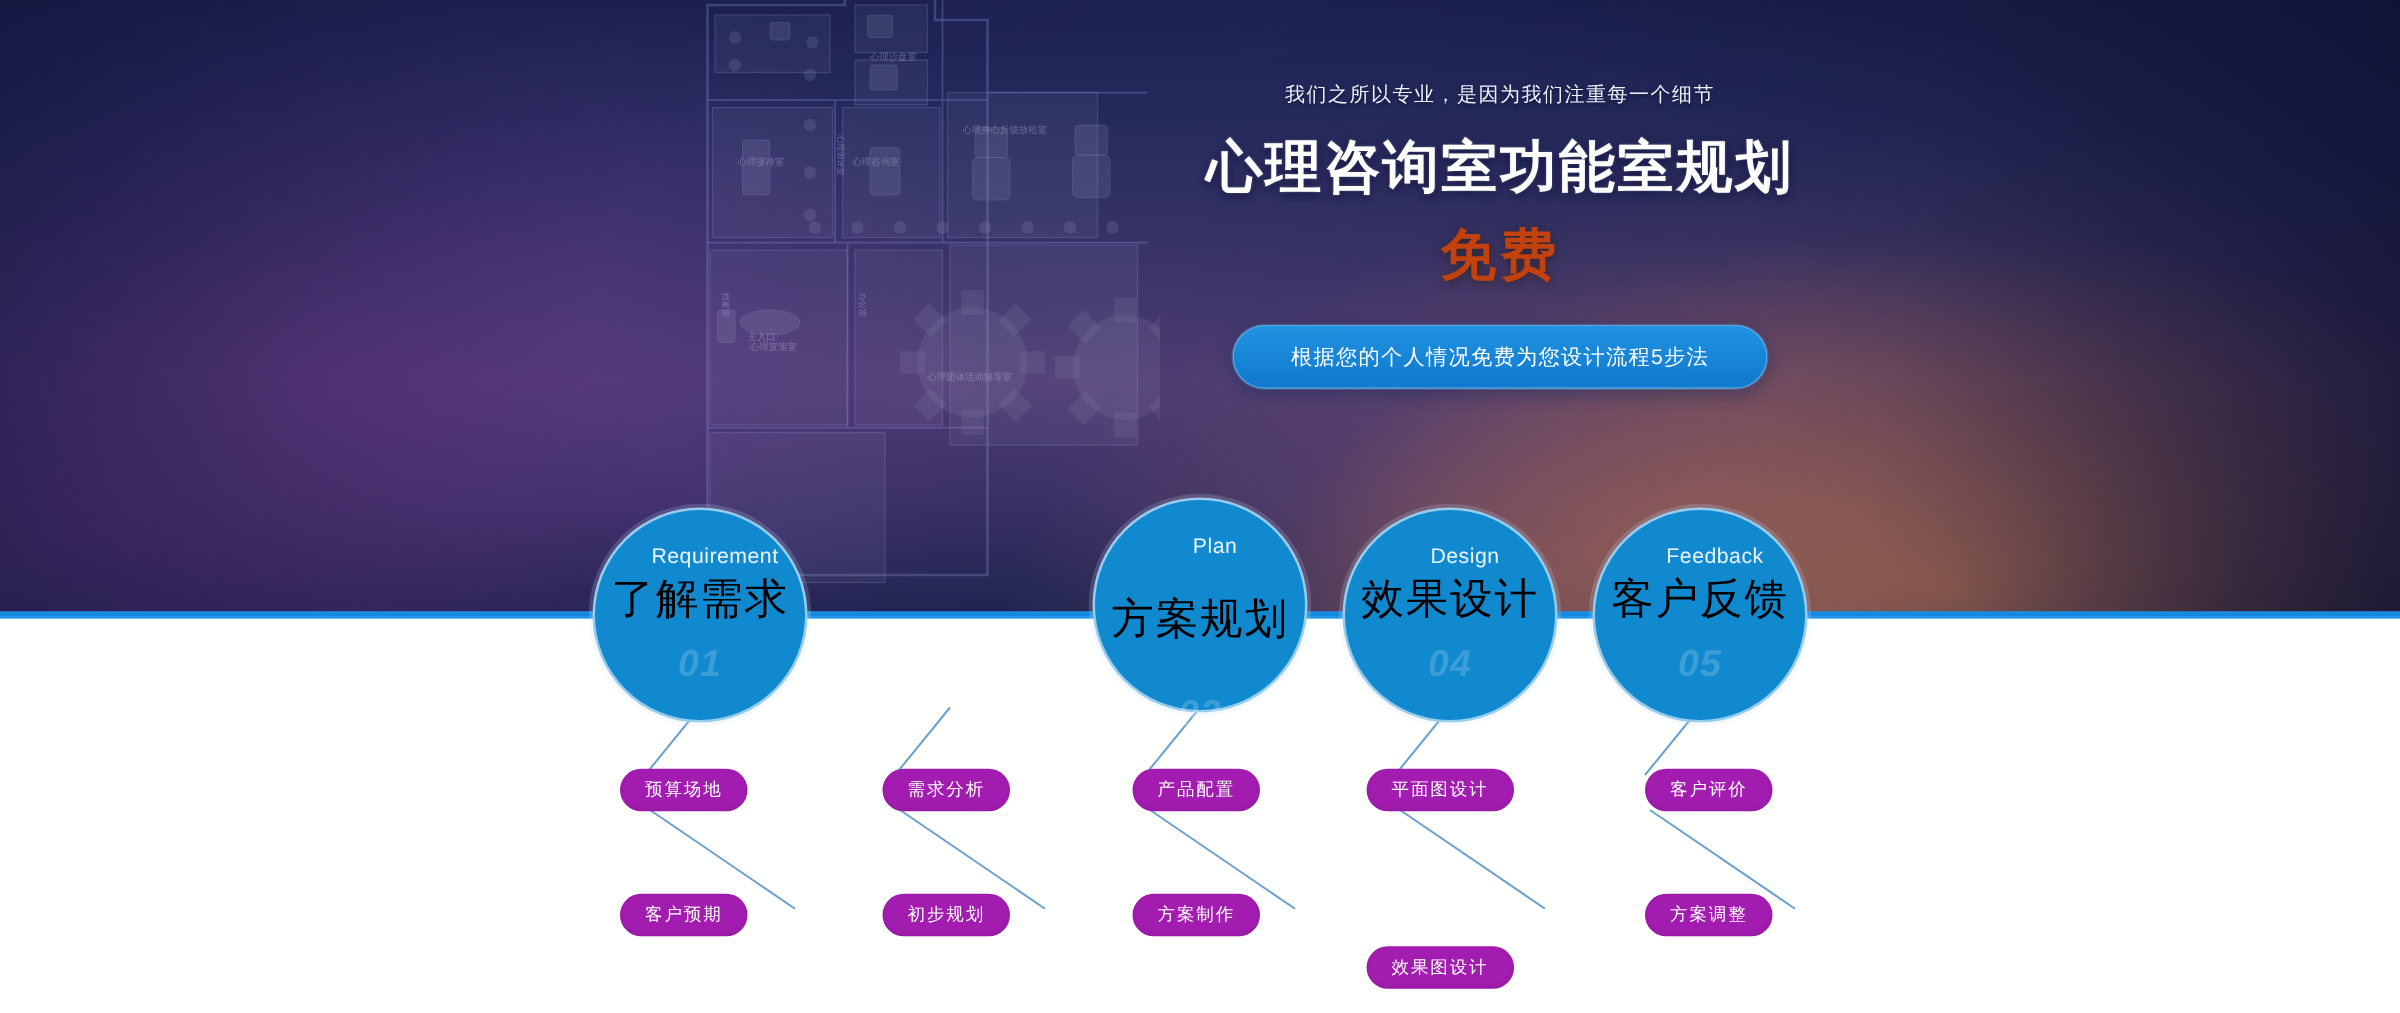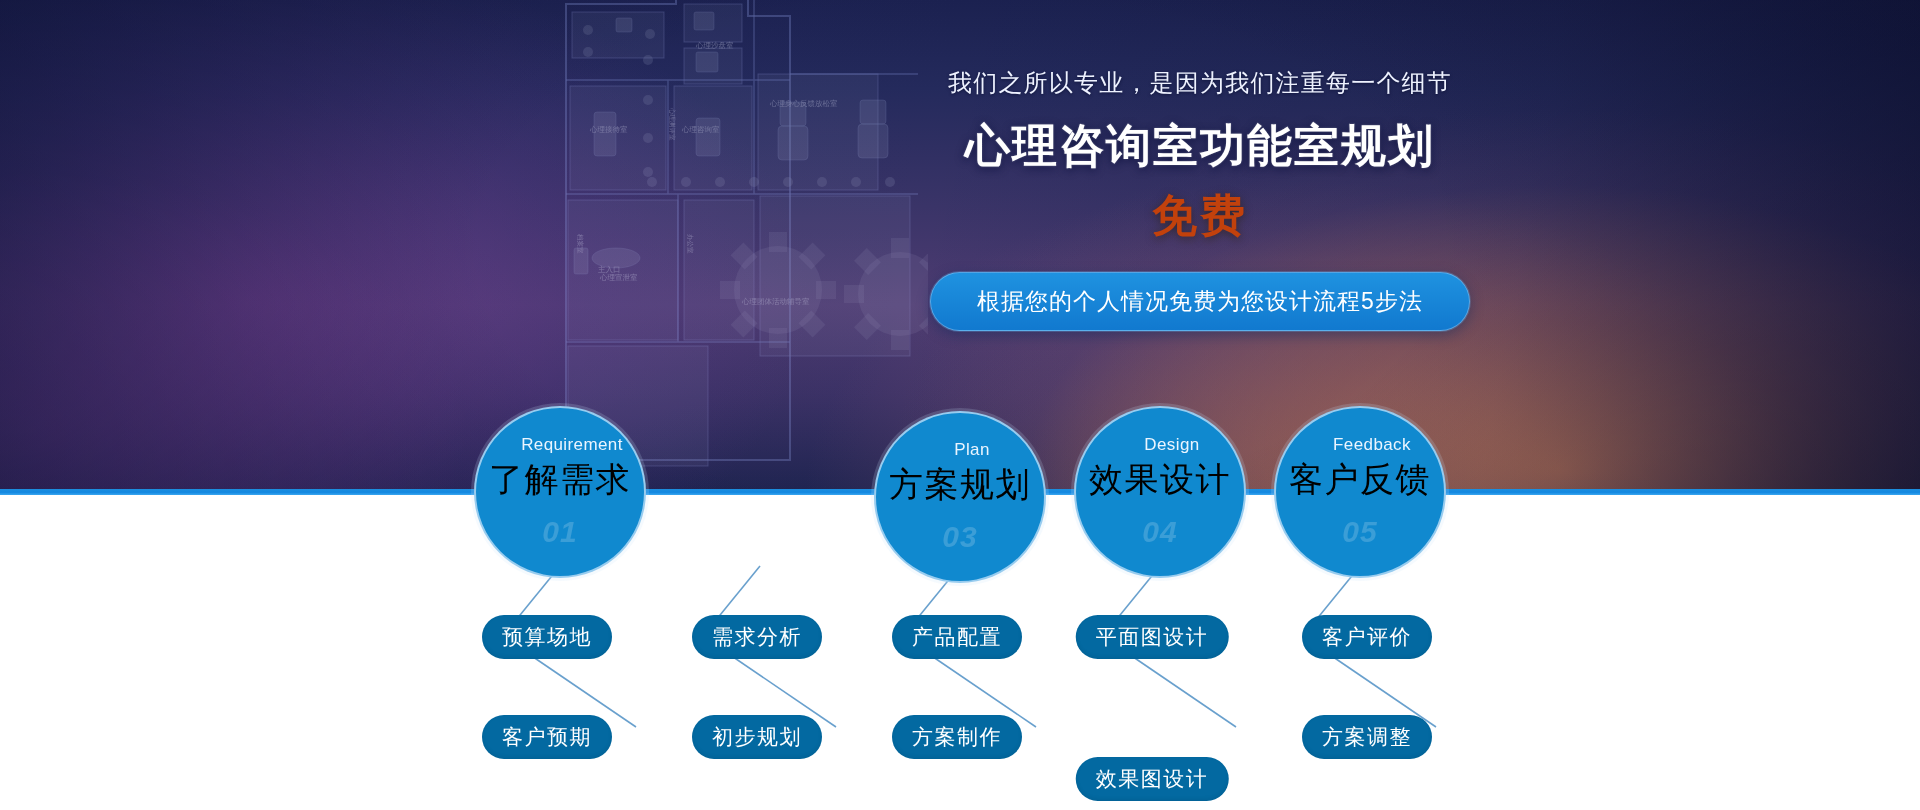--- a/index.html
+++ b/index.html
@@ -38,36 +38,36 @@
   .plan-label.v { font-size:6.5px; }
   .plan-line { stroke:rgba(150,165,235,0.55); fill:none; }
   .plan-fill { fill:rgba(205,212,250,0.12); stroke:rgba(165,178,240,0.40); stroke-width:1; }
   .plan-obj { fill:rgba(220,228,255,0.20); stroke:rgba(190,200,250,0.30); stroke-width:0.8; }
   .gear { fill:rgba(225,230,255,0.15); }
   .chairdot { fill:rgba(225,232,255,0.22); }
 
   
   .title-block { position:absolute; left:880px; top:66px; width:640px; text-align:center; }
   .kicker {
-    font-size:24px; color:#eef2ff; letter-spacing:1.2px; line-height:1.4;
+    font-size:16px; color:#eef2ff; letter-spacing:1.2px; line-height:1.4;
     text-shadow:0 1px 3px rgba(10,15,50,0.75);
   }
   .headline {
     margin-top:16px; font-size:45px; font-weight:bold; color:#ffffff; letter-spacing:2px;
     text-shadow:0 2px 8px rgba(10,15,60,0.85), 0 0 2px rgba(255,255,255,0.4);
   }
   .free {
     margin-top:10px; font-size:45px; font-weight:bold; color:#c2410c; letter-spacing:3px;
     text-shadow:0 2px 8px rgba(40,30,10,0.6);
   }
   .cta-wrap { margin-top:26px; display:flex; justify-content:center; }
   .cta {
     display:inline-block; padding:13px 46px; border-radius:999px;
     background:linear-gradient(180deg,#1f92e0 0%,#1179cf 100%);
-    color:#ffffff; font-size:23px; letter-spacing:1px; white-space:nowrap;
+    color:#ffffff; font-size:17px; letter-spacing:1px; white-space:nowrap;
     border:1px solid rgba(140,200,245,0.55);
     box-shadow:0 0 0 1px rgba(120,185,240,0.25), 0 4px 14px rgba(8,40,90,0.45);
     cursor:pointer;
   }
 
   
   .divider { position:absolute; left:0; top:489px; width:1920px; height:6px;
              background:linear-gradient(180deg,#1d8ede 0%,#1287e0 55%,#3aa6ef 100%); }
 
   
@@ -81,22 +81,22 @@
     padding-top:28px; cursor:pointer;
   }
   .circle .en { font-size:17px; color:#eaf5ff; letter-spacing:0.4px; line-height:1;margin-left:24px; }
   .circle .cn { margin-top:9px; font-size:34px; font-weight:normal; color:#000000; letter-spacing:1.5px; line-height:1; }
   .circle .num { margin-top:21px; font-size:30px; font-style:italic; font-weight:bold;
                  color:rgba(255,255,255,0.18); letter-spacing:1px; line-height:1; }
 
   .tag {
     position:absolute; transform:translateX(-50%);
     padding:8px 20px; border-radius:999px;
-    background:#0369a1; color:#ffffff;
-    font-size:21px; letter-spacing:1.5px; white-space:nowrap;
+    background:#a21caf; color:#ffffff;
+    font-size:14px; letter-spacing:1.5px; white-space:nowrap;
     box-shadow:inset 0 -2px 4px rgba(0,0,0,0.07);
     cursor:pointer;
   }
   .connectors { position:absolute; left:0; top:0; width:1920px; height:810px; pointer-events:none; }
   .conn { stroke:#4f8fc4; stroke-width:1.6; fill:none; opacity:0.85; }
 </style>
 </head>
 <body>
 
 <div id="stage">
@@ -226,21 +226,21 @@
 
       <path class="conn" d="M1360 566 L1316 620"></path>
         <path class="conn" d="M1320 648 L1436 727"></path>
     </svg>
 
     <div class="circle" style="left:474px; top:406px;">
       <span class="en">Requirement</span>
       <span class="cn">了解需求</span>
       <span class="num">01</span>
     </div>
-    <div class="circle" style="left:874px; top:411px;">
+    <div class="circle" style="left:874px; top:398px;gap:24px;">
       <span class="en">Plan</span>
       <span class="cn">方案规划</span>
       <span class="num">03</span>
     </div>
     <div class="circle" style="left:1074px; top:406px;">
       <span class="en">Design</span>
       <span class="cn">效果设计</span>
       <span class="num">04</span>
     </div>
     <div class="circle" style="left:1274px; top:406px;">

